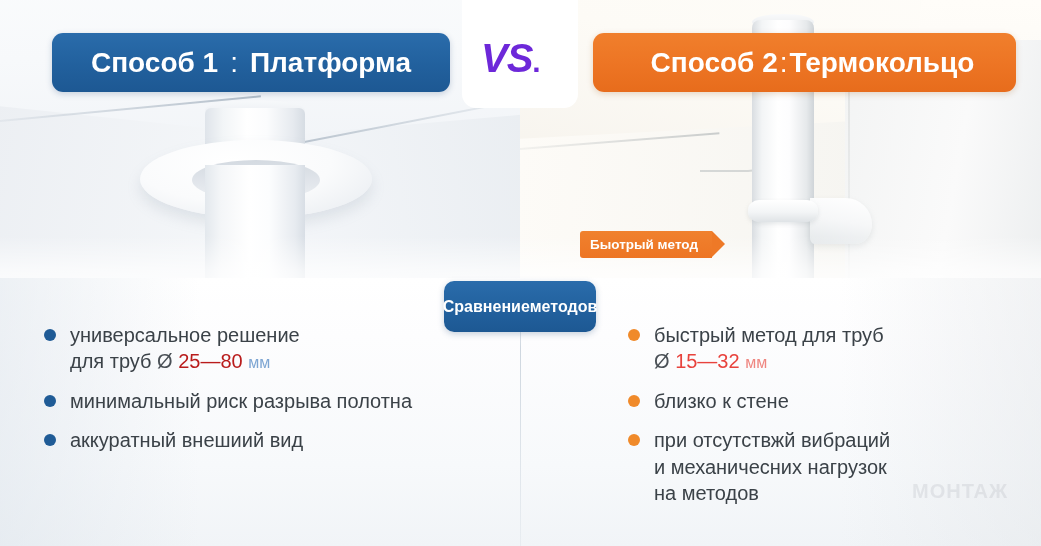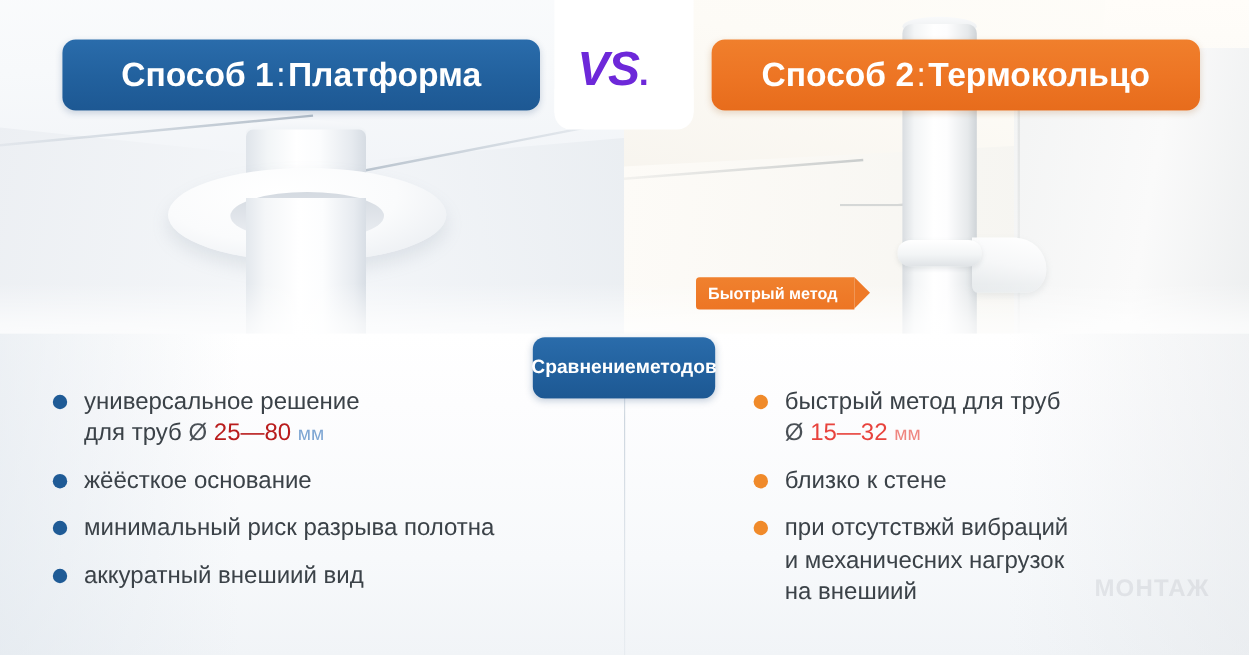--- a/index.html
+++ b/index.html
@@ -282,28 +282,30 @@
     font-weight: bold;
     white-space: nowrap;
   }
   .badge-blue {
     left: 52px; top: 33px;
     width: 398px; height: 59px;
     background: linear-gradient(180deg, #2a6cab 0%, #22619e 52%, #1d5893 100%);
     border-radius: 11px;
     font-size: 28px;
     box-shadow: 0 2px 6px rgba(30,70,120,0.22);
+    gap: 10px;
   }
   .badge-orange {
     left: 593px; top: 33px;
     width: 407px; height: 59px;
     background: linear-gradient(180deg, #f07f2c 0%, #ed7524 52%, #e76c1c 100%);
     border-radius: 11px;
     font-size: 28px;
     box-shadow: 0 2px 6px rgba(160,85,20,0.22);
+    padding-left: 16px;
   }
   .badge-title-num { font-weight: bold; }
   .badge-title-sep { font-weight: normal; padding: 0 2px; }
 
   .vs-mark {
     position: absolute;
     left: 481px; top: 36px;
     font-size: 40px;
     font-weight: bold;
     font-style: italic;
@@ -466,24 +468,20 @@
         <div>универсальное решение</div>
         <div>
           <span>для труб</span>
           <span class="meas-sym">Ø</span>
           <span class="meas-num-blue">25—80</span>
           <span class="meas-unit-blue">мм</span>
         </div>
       </div>
     </div>
 
-    <div class="bullet-row">
-      <div class="dot dot-blue"></div>
-      <div class="bullet-text">жёёсткое основание</div>
-    </div>
 
     <div class="bullet-row">
       <div class="dot dot-blue"></div>
       <div class="bullet-text">минимальный риск разрыва полотна</div>
     </div>
 
     <div class="bullet-row">
       <div class="dot dot-blue"></div>
       <div class="bullet-text">аккуратный внешиий вид</div>
     </div>
@@ -506,18 +504,18 @@
     <div class="bullet-row">
       <div class="dot dot-orange"></div>
       <div class="bullet-text">близко к стене</div>
     </div>
 
     <div class="bullet-row">
       <div class="dot dot-orange"></div>
       <div class="bullet-text">
         <div>при отсутствжй  вибраций</div>
         <div>и механичесних нагрузок</div>
-        <div>на внешиий</div>
+        <div>на методов</div>
       </div>
     </div>
   </div>
 
 </div>
 
 </body></html>

